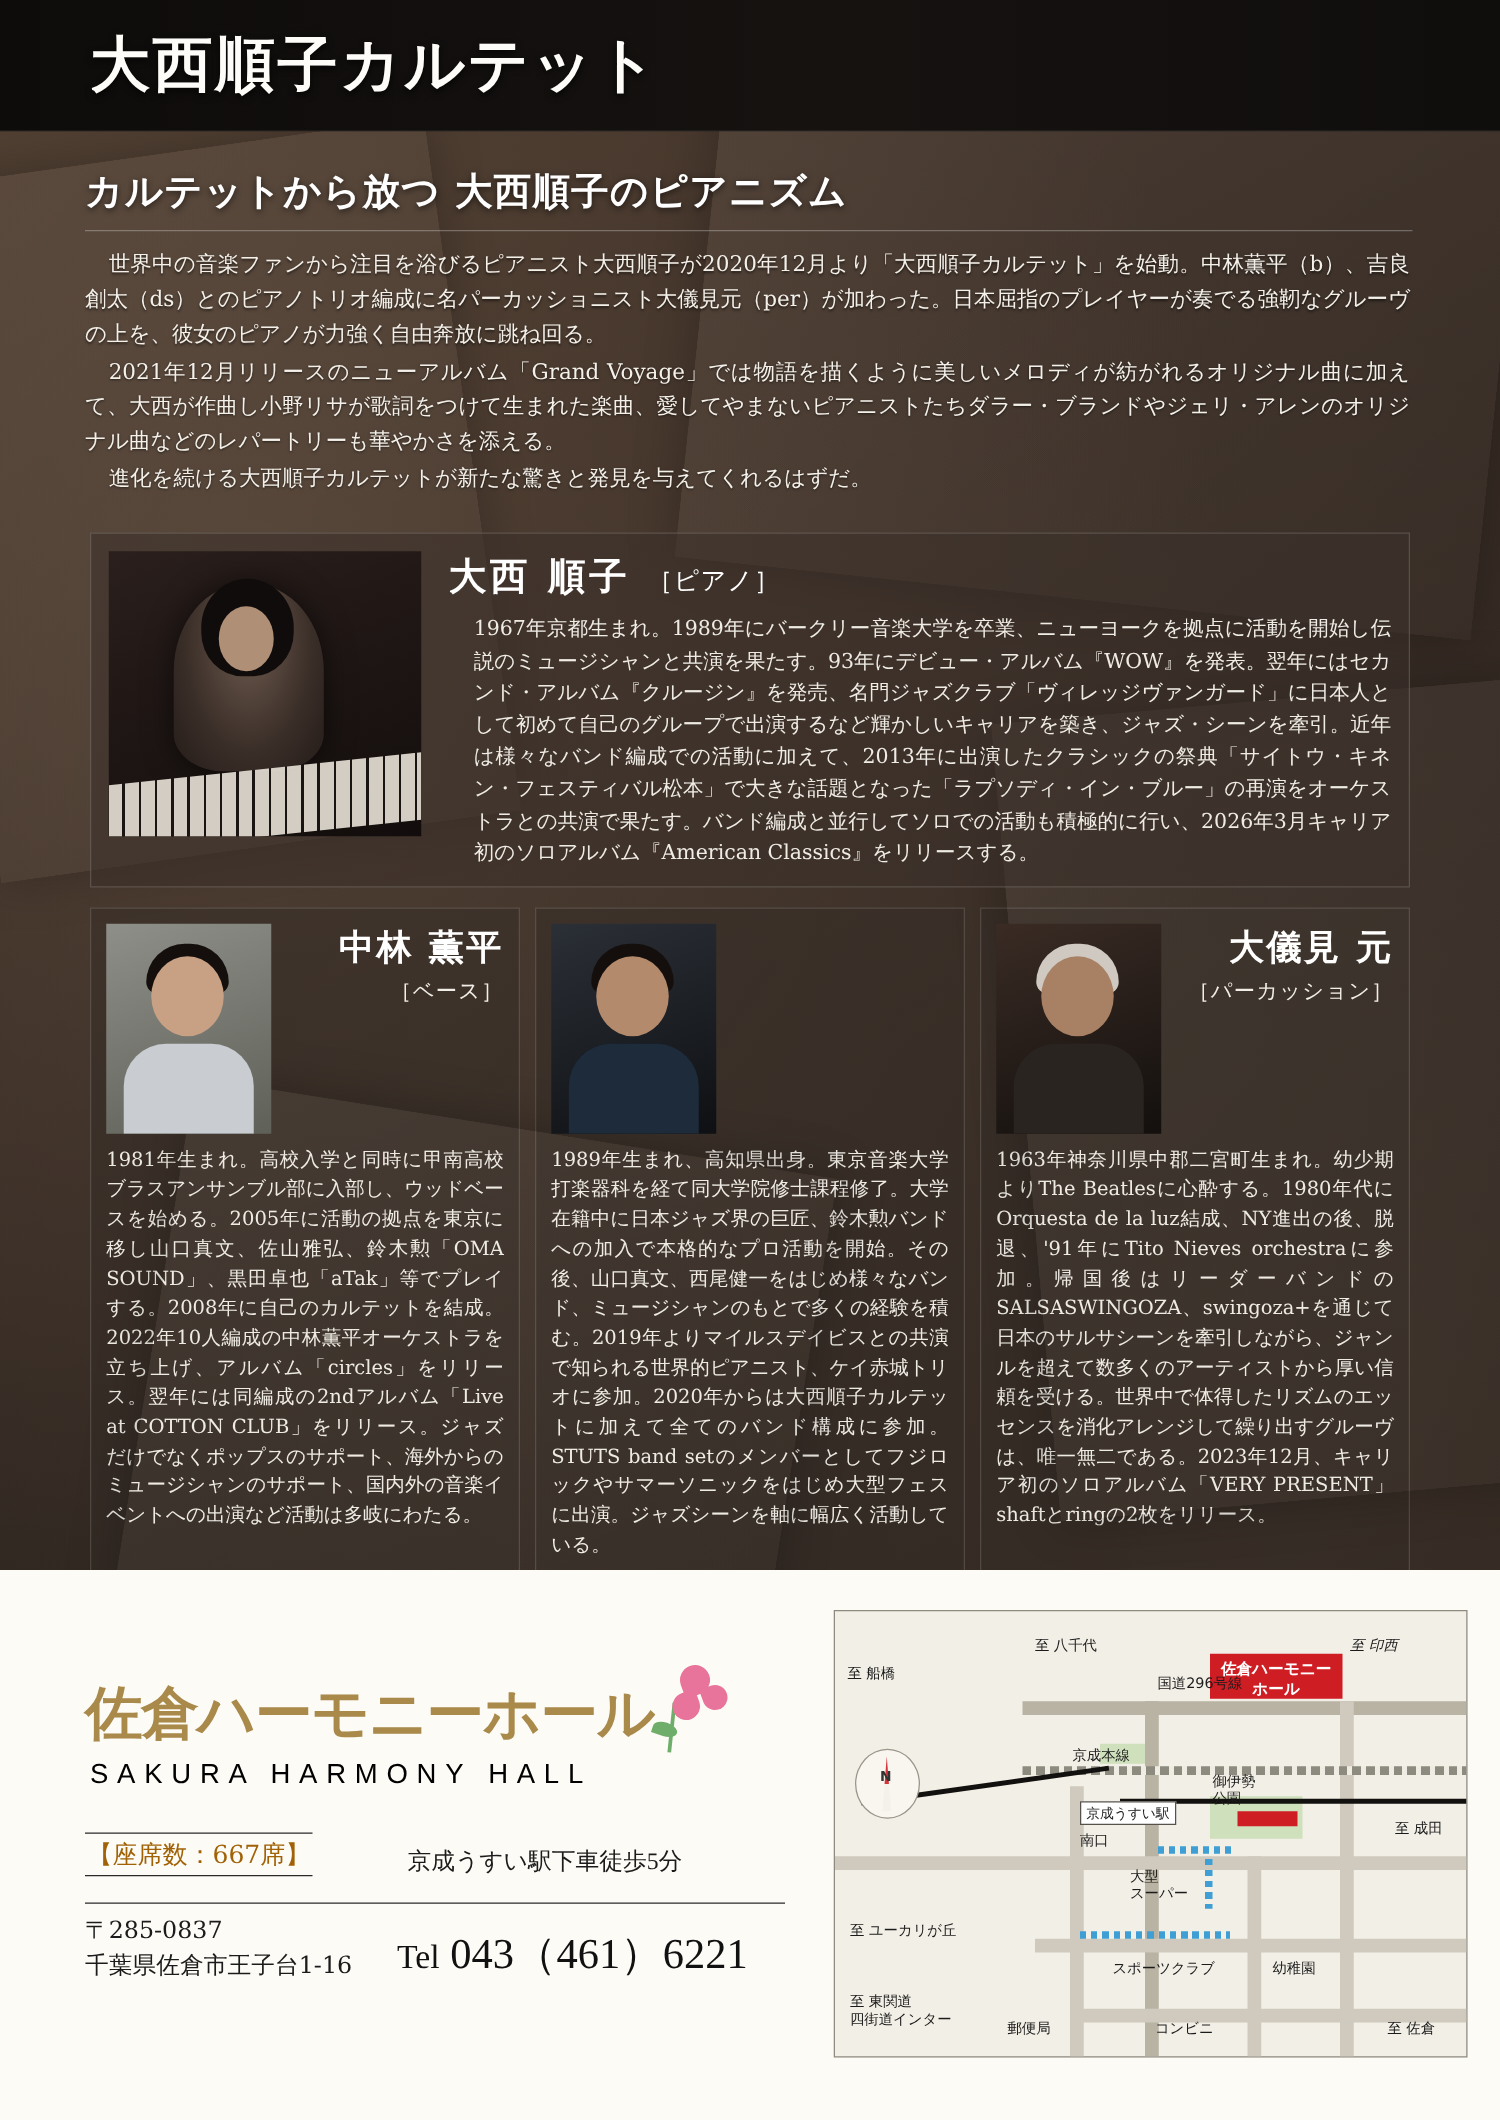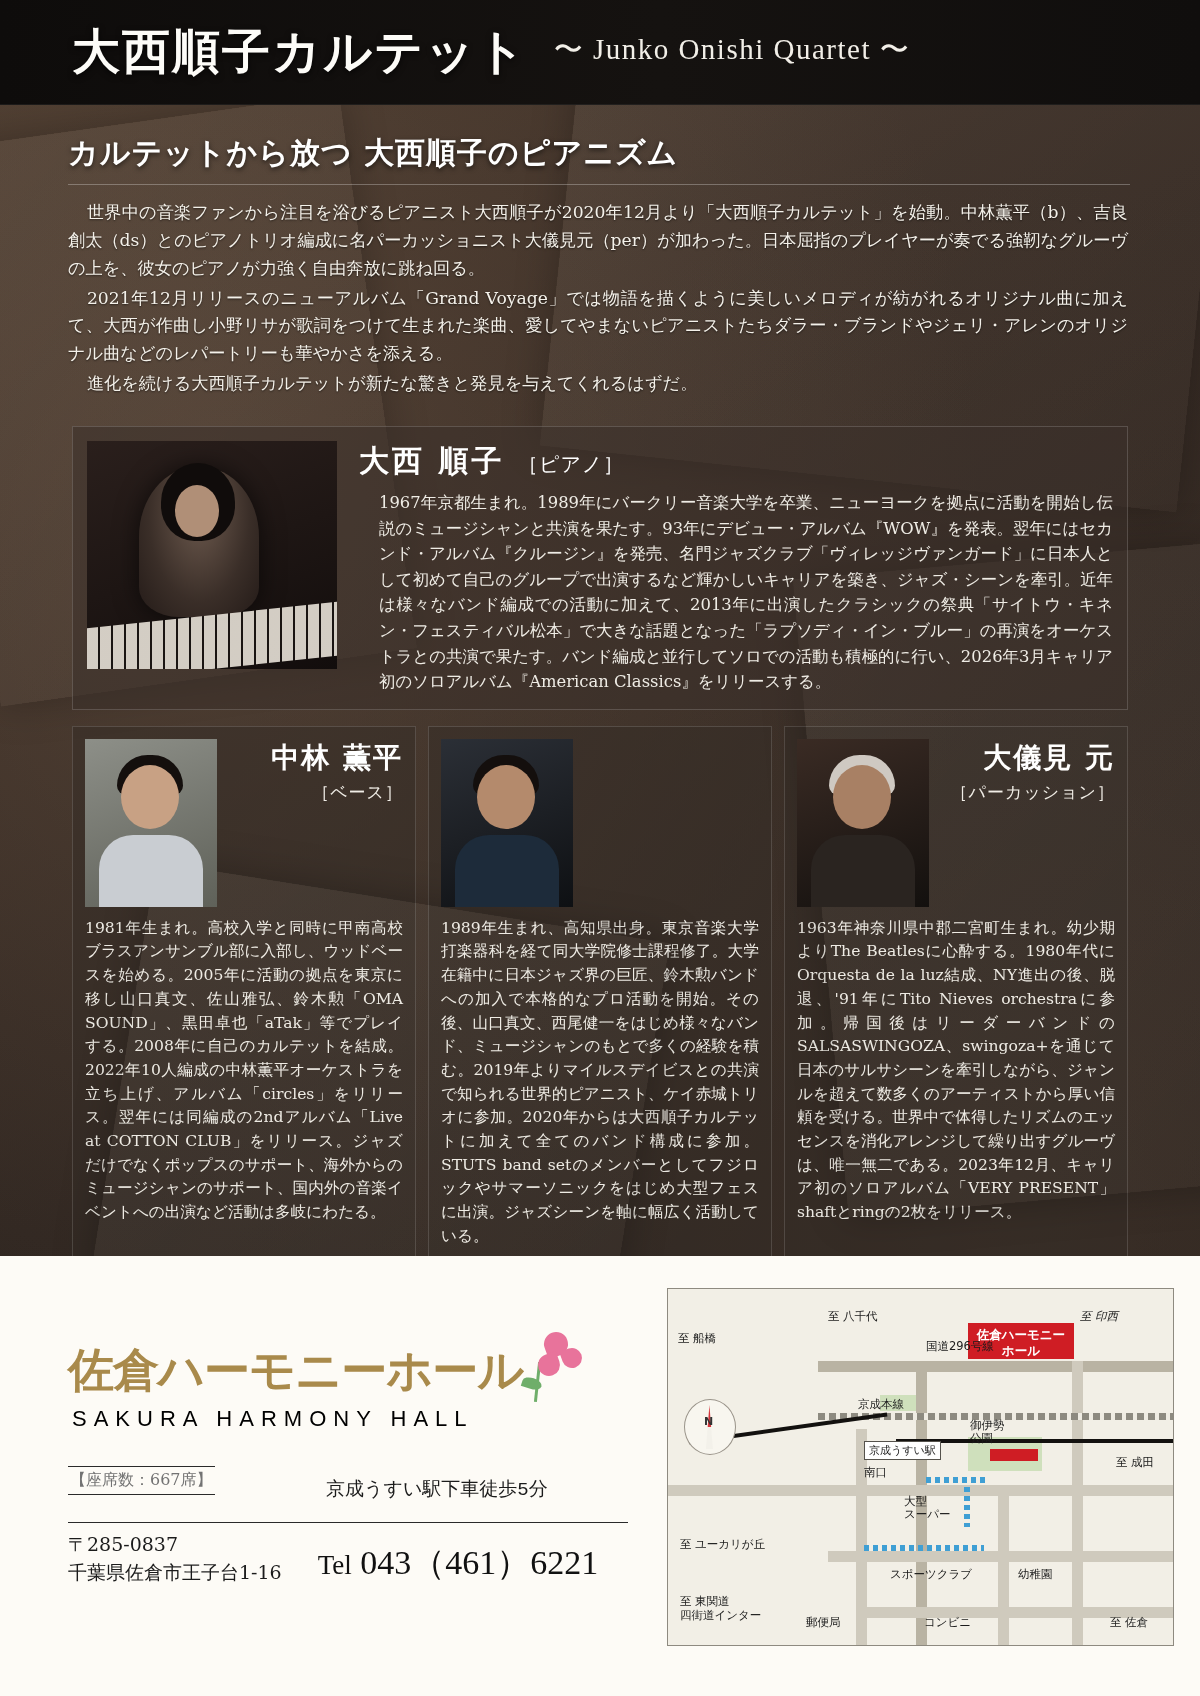--- a/index.html
+++ b/index.html
@@ -275,33 +275,33 @@
   }
   .leaf {
     position: absolute; left: 4px; top: 46px;
     width: 20px; height: 11px; background: #6fae6a;
     border-radius: 50% 50% 50% 0; transform: rotate(18deg);
   }
 
   .seats {
     margin: 34px 0 0 42px;
     display: inline-block;
-    color: #737373;
-    font-size: 16px;
+    color: #a16207;
+    font-size: 20px;
     border-top: 1.5px solid #2a2a2a;
     border-bottom: 1.5px solid #2a2a2a;
     padding: 3px 2px;
     font-family: "DejaVu Serif", serif;
   }
   .walk {
     position: absolute;
     left: 300px; top: 196px;
     color: #1b1b1b;
     font-size: 19px;
-    font-family: Liberation Mono, monospace;
+    font-family: Liberation Serif, serif;
   }
   .addr-row {
     position: absolute;
     left: 42px; top: 242px;
     display: flex;
     align-items: flex-end;
     width: 560px;
     border-top: 1.5px solid #2a2a2a;
     padding-top: 8px;
   }
@@ -426,21 +426,20 @@
 
 <div class="page">
 
   <div class="paper-deco p1"></div>
   <div class="paper-deco p2"></div>
   <div class="paper-deco p3"></div>
   <div class="paper-deco p4"></div>
 
   <div class="header">
     <div class="header-jp">大西順子カルテット</div>
-    <div class="header-en">〜 Junko Onishi Quartet 〜</div>
   </div>
 
   <div class="intro">
     <div class="intro-title">カルテットから放つ 大西順子のピアニズム</div>
     <div class="intro-body">
       <p>世界中の音楽ファンから注目を浴びるピアニスト大西順子が2020年12月より「大西順子カルテット」を始動。中林薫平（b）、吉良創太（ds）とのピアノトリオ編成に名パーカッショニスト大儀見元（per）が加わった。日本屈指のプレイヤーが奏でる強靭なグルーヴの上を、彼女のピアノが力強く自由奔放に跳ね回る。</p>
       <p>2021年12月リリースのニューアルバム「Grand Voyage」では物語を描くように美しいメロディが紡がれるオリジナル曲に加えて、大西が作曲し小野リサが歌詞をつけて生まれた楽曲、愛してやまないピアニストたちダラー・ブランドやジェリ・アレンのオリジナル曲などのレパートリーも華やかさを添える。</p>
       <p>進化を続ける大西順子カルテットが新たな驚きと発見を与えてくれるはずだ。</p>
     </div>
   </div>

